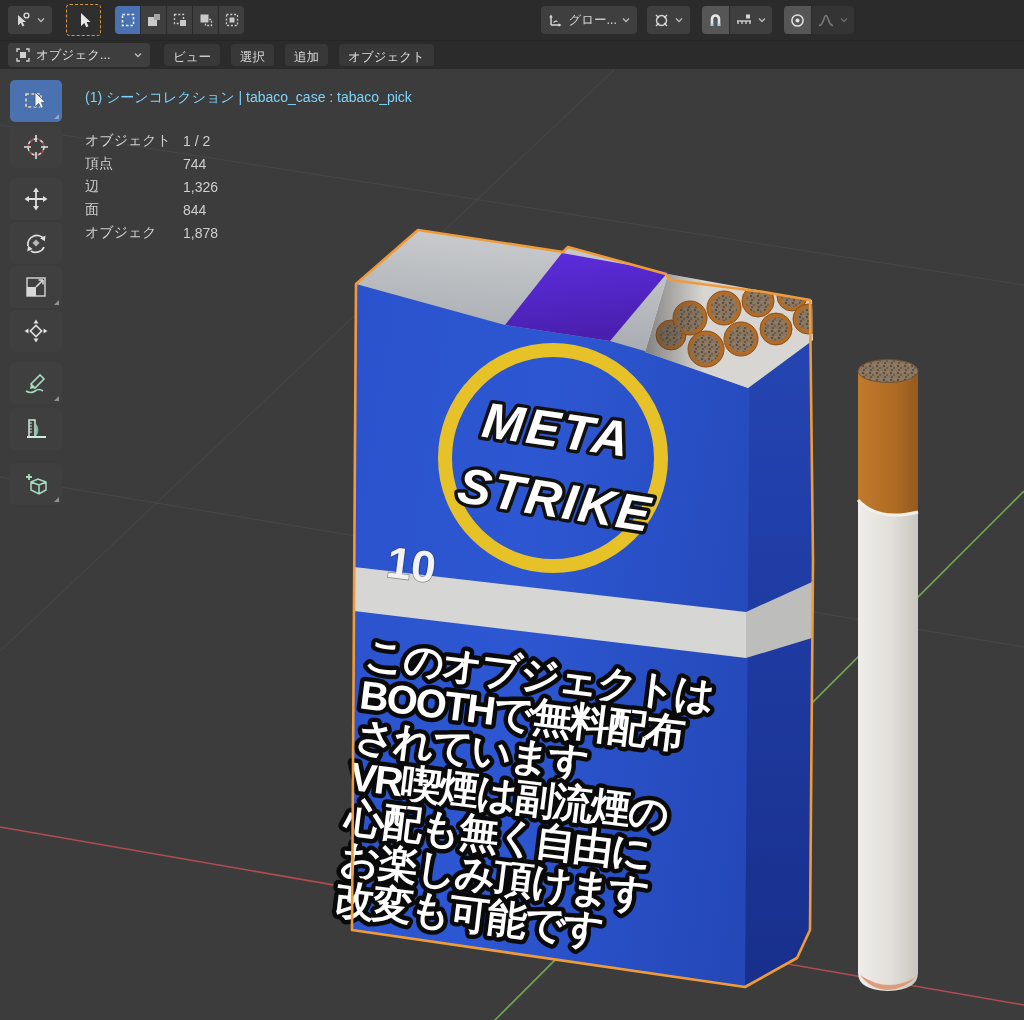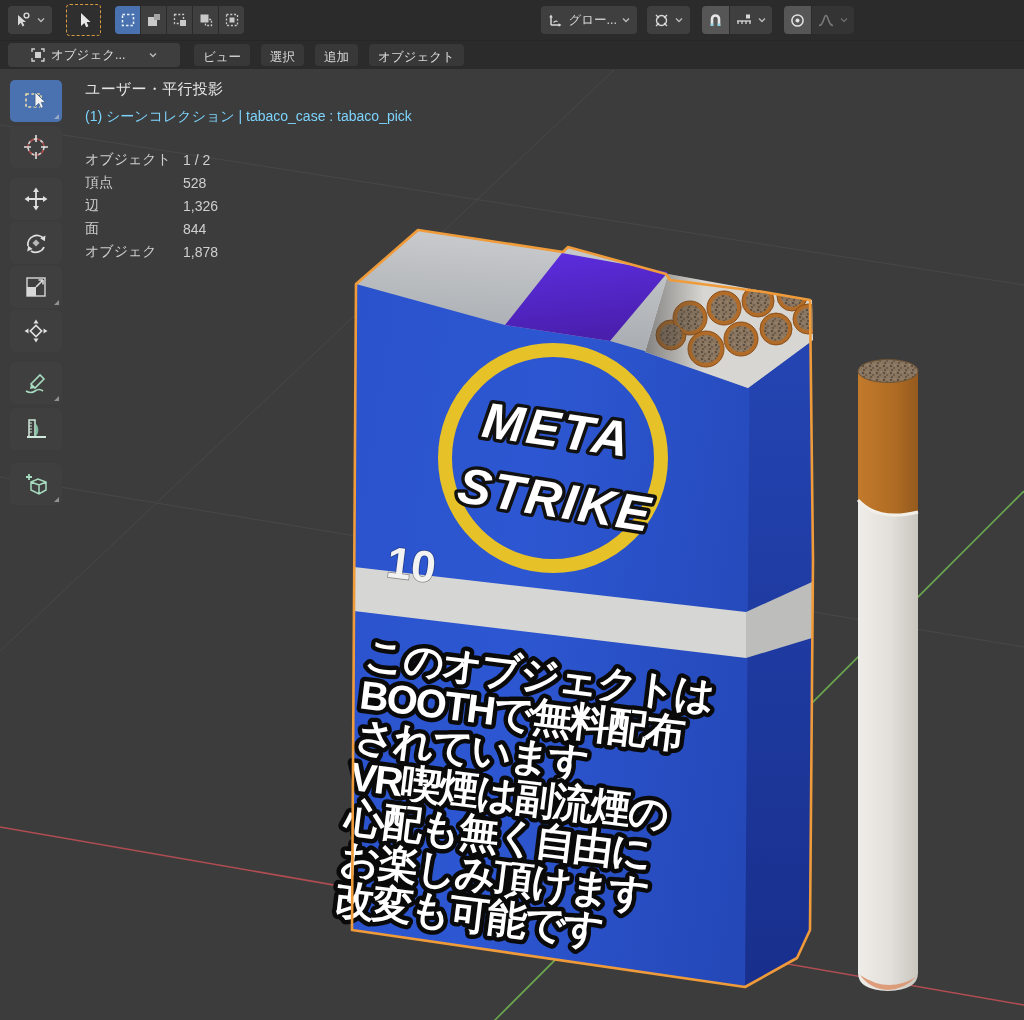--- a/index.html
+++ b/index.html
@@ -18,21 +18,21 @@
   .activeTool{background:#2f2f2f;border:1.5px dashed #d79a3c;border-radius:4px;
        width:33px;height:30px;display:flex;align-items:center;justify-content:center;}
   .selgrp{display:flex;gap:1px;margin-left:14px;}
   .selgrp .cell{width:25px;height:28px;background:#3f3f3f;display:flex;
        align-items:center;justify-content:center;}
   .selgrp .cell:first-child{border-radius:4px 0 0 4px;background:#4a72b0;}
   .selgrp .cell:last-child{border-radius:0 4px 4px 0;}
   .chip{background:#383838;border-radius:4px;height:22px;display:inline-flex;
        align-items:flex-end;padding:0 9px;color:#dcdcdc;font-size:12.5px;}
   .modechip{background:#3e3e3e;border-radius:4px;height:24px;display:inline-flex;
-       align-items:center;gap:5px;padding:0 22px;color:#dcdcdc;font-size:12.5px;width:128px;}
+       align-items:center;gap:5px;padding:0 7px;color:#dcdcdc;font-size:12.5px;width:128px;}
   
   .ltb{position:absolute;left:10px;top:80px;z-index:4;display:flex;
        flex-direction:column;width:52px;}
   .tool{width:52px;height:42px;background:#3f3f3f;border-radius:5px;
        display:flex;align-items:center;justify-content:center;position:relative;}
   .tool.active{background:#4a72b0;}
   .tool .tri{position:absolute;right:3px;bottom:3px;width:0;height:0;
        border-left:5px solid transparent;border-bottom:5px solid rgba(215,215,215,.55);}
   
   .ovl{position:absolute;left:85px;top:80px;z-index:3;color:#e4e4e4;}
@@ -377,30 +377,29 @@
     <div class="tool" style="margin-top:13px">
       <svg width="27" height="27" viewBox="0 0 27 27">
         <path d="M8,11 L15,8 L23,11 L23,19 L16,23 L8,19 Z M8,11 L16,14 L23,11 M16,14 L16,23" fill="none" stroke="#a8dcc0" stroke-width="1.5"></path>
         <path d="M6,3 L6,9 M3,6 L9,6" stroke="#a8dcc0" stroke-width="1.8"></path>
       </svg>
       <div class="tri"></div>
     </div>
   </div>
 
   <div class="ovl">
-    <div class="l1">ユーザー・平行投影</div>
     <div class="l2">(1) シーンコレクション | tabaco_case : tabaco_pick</div>
     <div class="stats">
       <div class="srow">
         <span class="sl">オブジェクト</span>
         <span>1 / 2</span>
       </div>
       <div class="srow">
         <span class="sl">頂点</span>
-        <span>528</span>
+        <span>744</span>
       </div>
       <div class="srow">
         <span class="sl">辺</span>
         <span>1,326</span>
       </div>
       <div class="srow">
         <span class="sl">面</span>
         <span>844</span>
       </div>
       <div class="srow">

